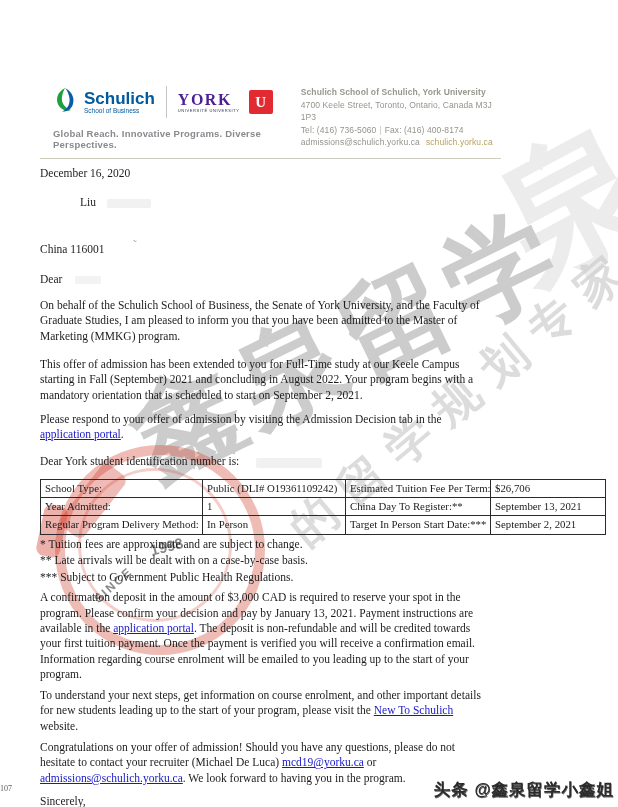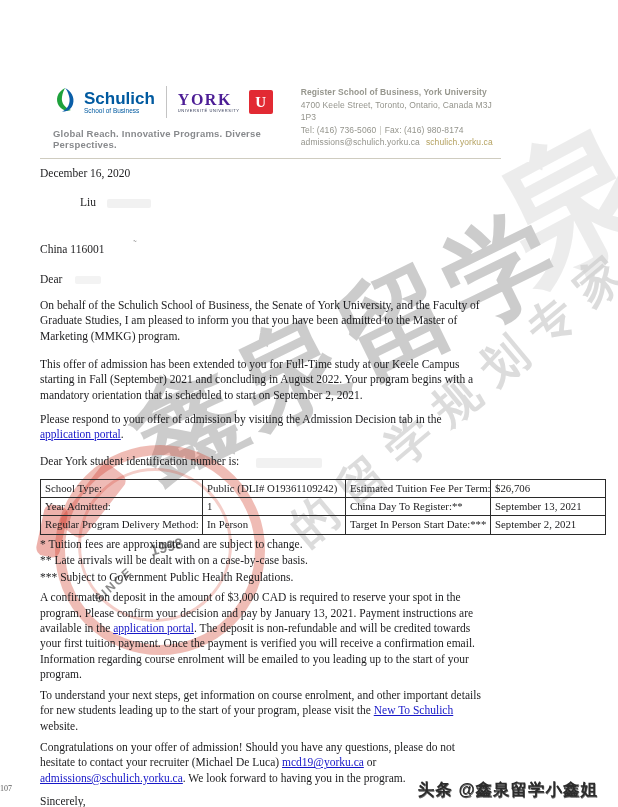--- a/index.html
+++ b/index.html
@@ -73,21 +73,21 @@
   .p-deposit{margin-top:6px;}
   .p-next{margin-top:6px;}
   .p-congrats{margin-top:6px;}
   .p-sincerely{margin-top:8px;}
   .sig{margin:2px 0 0 45px;height:70px;}
   .p-signer{margin-top:0;}
   .p-title{margin-top:0;}
   
   .page-num{position:absolute;left:0;right:0;bottom:14px;text-align:left;
       font-size:8px;color:#5a5a5a;font-family:"Liberation Serif",serif;}
-  .toutiao{position:absolute;right:20px;bottom:6px;font-family:"Liberation Sans",sans-serif;
+  .toutiao{position:absolute;right:4px;bottom:6px;font-family:"Liberation Sans",sans-serif;
       font-weight:bold;font-size:16.5px;color:#2b2b2b;letter-spacing:1px;
       text-shadow:0.5px 0.5px 0 #6a6a6a;}
 </style>
 </head>
 <body>
 
 <div class="page">
 
   <div class="wm wm-big">鑫泉留学</div>
   <div class="wm wm-train">的留学规划专家</div>
@@ -117,24 +117,24 @@
           <span class="logo-div"></span>
           <span class="york-txt">
             <div class="york-name">YORK</div>
             <div class="york-sub">UNIVERSITÉ UNIVERSITY</div>
           </span>
           <span class="york-u">U</span>
         </div>
         <div class="tagline">Global Reach. Innovative Programs. Diverse Perspectives.</div>
       </div>
       <div class="contact">
-        <div class="c-bold">Register School of Business, York University</div>
+        <div class="c-bold">Schulich School of Schulich, York University</div>
         <div>4700 Keele Street, Toronto, Ontario, Canada  M3J 1P3</div>
         <div>
-          <span>Tel: (416) 736-5060</span><span class="c-sep">|</span><span>Fax: (416) 980-8174</span>
+          <span>Tel: (416) 736-5060</span><span class="c-sep">|</span><span>Fax: (416) 400-8174</span>
         </div>
         <div>
           <span>admissions@schulich.yorku.ca</span><span class="c-gold">schulich.yorku.ca</span>
         </div>
       </div>
     </div>
     <hr class="hdr-rule">
 
     <div class="body-txt">
       <p class="p-date">December 16, 2020</p>

